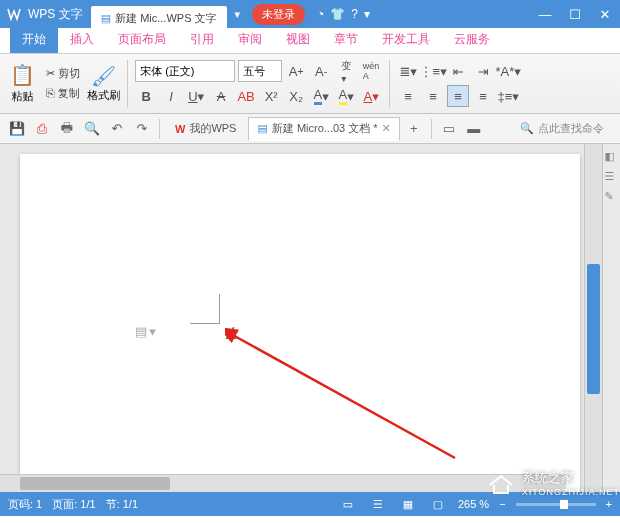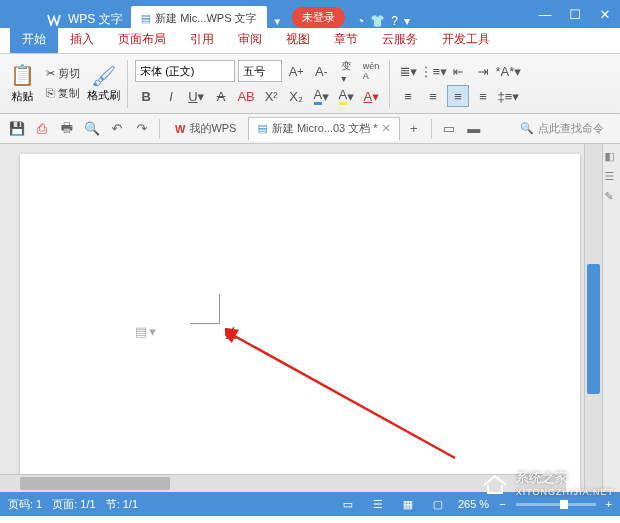--- a/index.html
+++ b/index.html
@@ -1,31 +1,31 @@
 <!DOCTYPE html>
 <html><head>
 <meta charset="utf-8">
 <style>
 * { margin: 0; padding: 0; box-sizing: border-box; font-family: "Microsoft YaHei", sans-serif; -webkit-font-smoothing: antialiased; }
 body { width: 620px; height: 523px; background: #fff; overflow: hidden; font-size: 12px; }
 
 
-.titlebar { height: 28px; background: #4a90d9; display: flex; align-items: flex-end; color: #fff; padding-left: 40px; }
+.titlebar { height: 28px; background: #4a90d9; display: flex; align-items: center; color: #fff; }
 .titlebar .logo { width: 28px; display: flex; align-items: center; justify-content: center; }
 .titlebar .app-name { padding: 0 8px 0 0; font-size: 12px; }
 .titlebar .doc-tab { background: #fff; color: #444; height: 22px; margin-top: 6px; padding: 2px 10px 0; display: flex; align-items: center; gap: 4px; font-size: 11px; border-radius: 2px 2px 0 0; }
 .titlebar .switcher { padding: 0 8px; color: #fff; font-size: 11px; }
 .titlebar .login { background: #e84a3d; color: #fff; padding: 3px 10px; font-size: 11px; margin: 0 4px; border-radius: 10px; }
 .titlebar .spacer { flex: 1; }
 .titlebar .sys-btn { width: 30px; height: 28px; display: flex; align-items: center; justify-content: center; color: #fff; font-size: 13px; }
 .titlebar .sys-icons { display: flex; gap: 6px; padding: 0 8px; }
 
 
 .ribbon-tabs { height: 26px; background: #fff; border-bottom: 1px solid #d0d0d0; display: flex; align-items: flex-end; padding-left: 10px; }
-.ribbon-tabs .tab { padding: 5px 12px; font-size: 12px; color: #b91c1c; cursor: pointer; }
+.ribbon-tabs .tab { padding: 5px 12px; font-size: 12px; color: #ec4899; cursor: pointer; }
 .ribbon-tabs .tab.active { background: #4a90d9; color: #fff; }
 
 
 .ribbon { height: 60px; background: linear-gradient(#f7f7f7,#efefef); border-bottom: 1px solid #c5c5c5; display: flex; align-items: center; padding: 2px 6px; gap: 4px; overflow: hidden; }
 .ribbon .sep { width: 1px; height: 48px; background: #ccc; margin: 0 3px; }
 .ribbon .grp { display: flex; flex-direction: column; gap: 3px; }
 .ribbon .row { display: flex; align-items: center; gap: 3px; }
 .ribbon .paste-big { display: flex; flex-direction: column; align-items: center; gap: 2px; padding: 2px 4px; }
 .ribbon .paste-big .ico { font-size: 20px; }
 .ribbon .small-btn { display: flex; align-items: center; gap: 3px; padding: 1px 3px; font-size: 11px; color: #444; }
@@ -60,21 +60,21 @@
 .sidepanel .sp-btn { width:14px; height:14px; color:#888; font-size:11px; }
 
 
 .statusbar { height: 24px; background: #4a90d9; color: #fff; display: flex; align-items: center; padding: 0 8px; font-size: 11px; gap: 10px; }
 .statusbar .spacer { flex: 1; }
 .statusbar .view-btn { width: 20px; height: 18px; display: flex; align-items: center; justify-content: center; }
 .statusbar .zoom-track { width: 80px; height: 3px; background: rgba(255,255,255,0.4); position: relative; }
 .statusbar .zoom-thumb { position: absolute; left: 55%; top: -3px; width: 8px; height: 9px; background: #fff; }
 
 
-.watermark { position: absolute; right: 6px; bottom: 26px; color: #fff; text-shadow: 0 0 4px rgba(0,0,0,0.6); font-size: 13px; display:flex; align-items:center; gap:6px; pointer-events:none; }
+.watermark { position: absolute; right: 0; bottom: 26px; color: #fff; text-shadow: 0 0 4px rgba(0,0,0,0.6); font-size: 13px; display:flex; align-items:center; gap:6px; pointer-events:none; }
 .watermark .wm-sub { font-size: 9px; letter-spacing: 1px; opacity: .9; display:block; }
 
 svg { display: block; }
 </style>
 </head>
 <body>
 
 <div class="titlebar">
   <div class="logo">
     <svg width="16" height="16" viewBox="0 0 16 16">
@@ -101,22 +101,22 @@
 </div>
 
 <div class="ribbon-tabs">
   <div class="tab active">开始</div>
   <div class="tab">插入</div>
   <div class="tab">页面布局</div>
   <div class="tab">引用</div>
   <div class="tab">审阅</div>
   <div class="tab">视图</div>
   <div class="tab">章节</div>
+  <div class="tab">开发工具</div>
   <div class="tab">云服务</div>
-  <div class="tab">开发工具</div>
 </div>
 
 <div class="ribbon">
   <div class="paste-big">
     <span class="ico">📋</span>
     <span style="font-size:11px">粘贴</span>
   </div>
   <div class="grp">
     <div class="small-btn">
         <span>✂</span>

